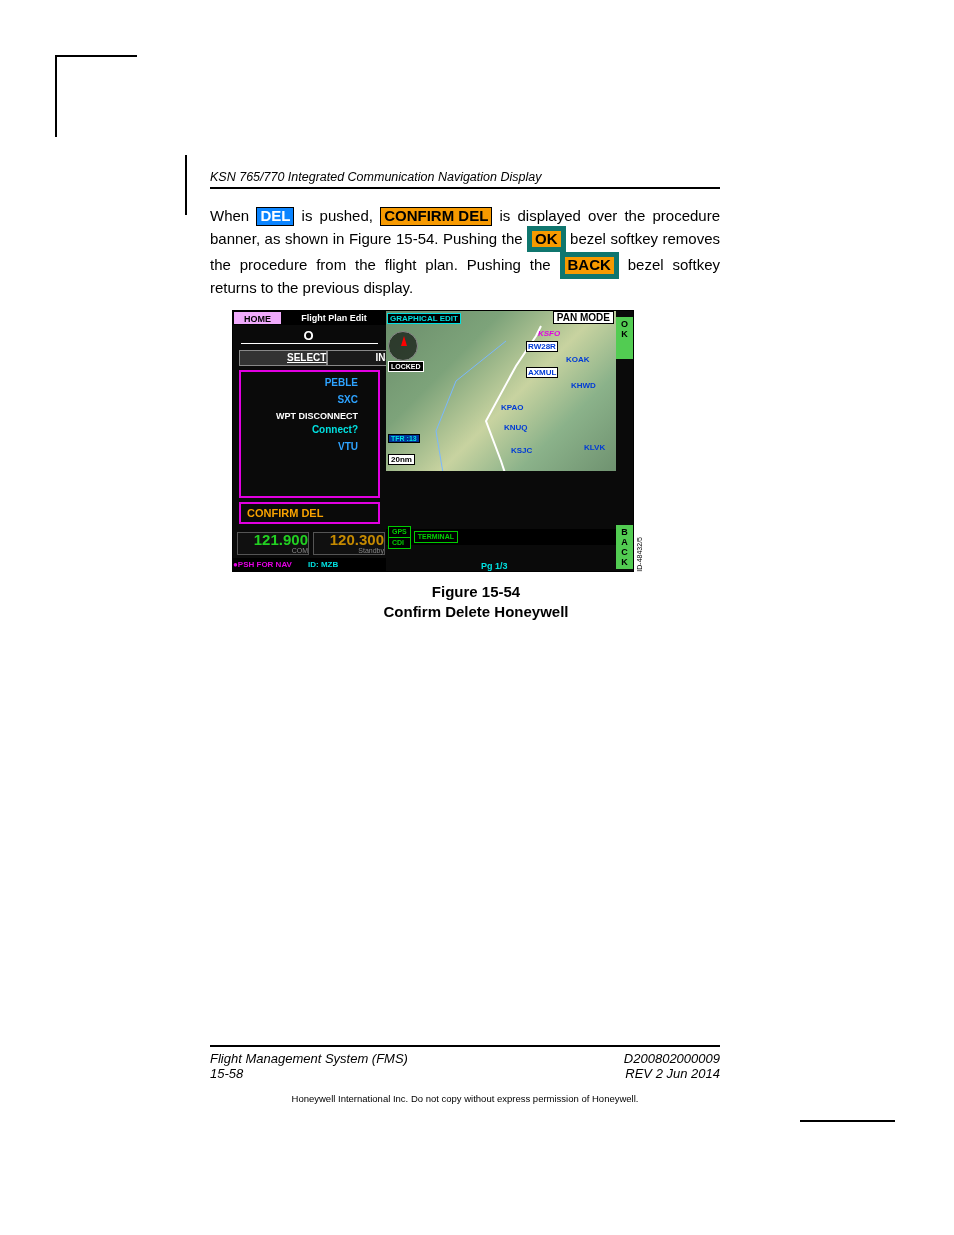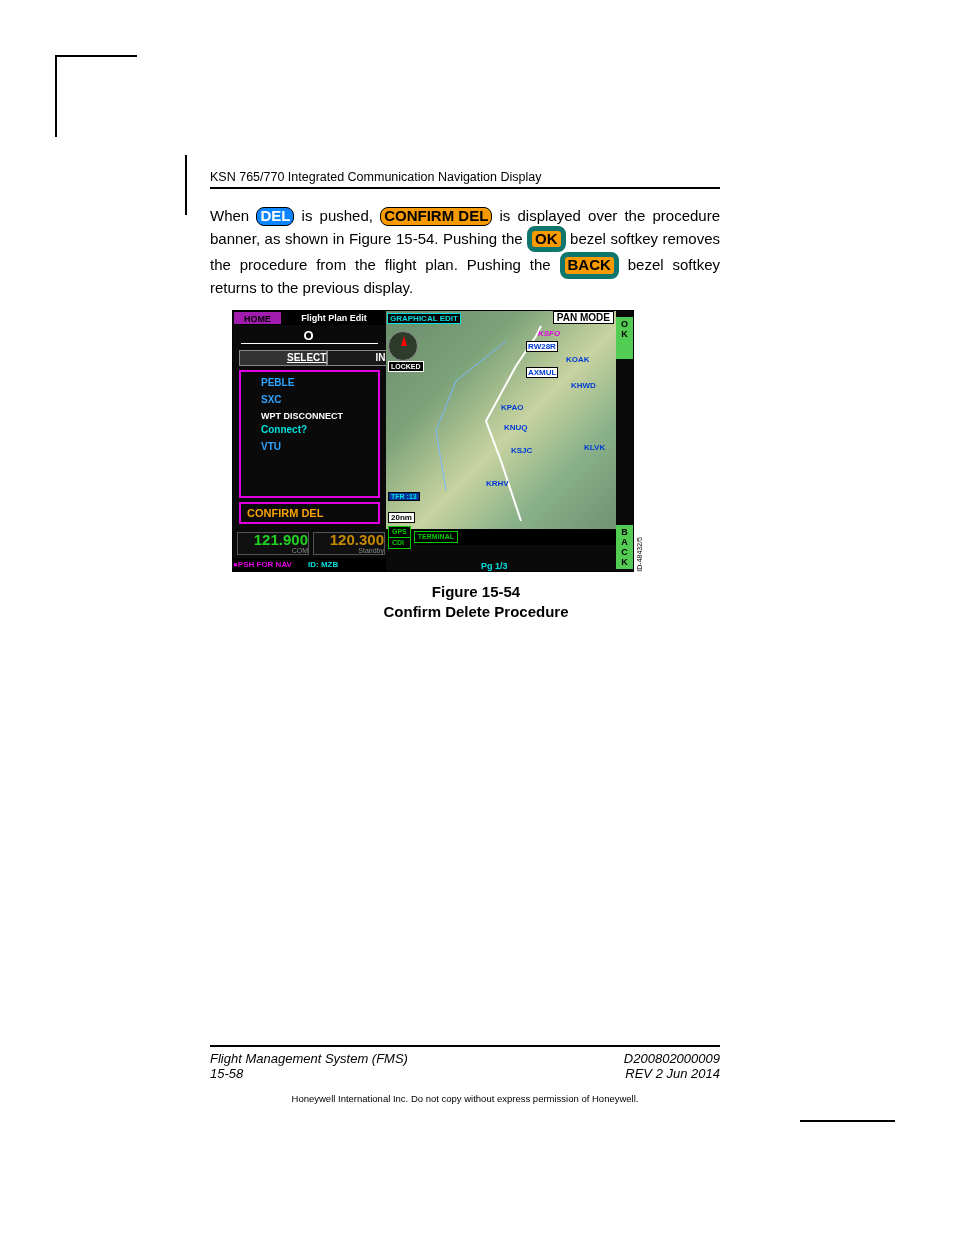--- a/index.html
+++ b/index.html
@@ -15,71 +15,71 @@
   .crop-tl { position:absolute; top:55px; left:55px; width:80px; height:80px; border-top:2px solid #000; border-left:2px solid #000;}
   .crop-br { position:absolute; top:1120px; left:800px; width:95px; height:80px; border-top:2px solid #000;}
   .crop-left { position:absolute; top:155px; left:185px; width:2px; height:60px; background:#000;}
   .page {
     position: absolute;
     left: 210px;
     top: 170px;
     width: 510px;
   }
   .running-head {
+    font-style: italic;
     font-size: 12.5px;
     border-bottom: 2px solid #000;
     padding-bottom: 3px;
     margin-bottom: 18px;
   }
   .para {
     font-size: 15px;
     line-height: 1.18;
     text-align: justify;
   }
   .hl {
     display:inline-block;
     font-weight: bold;
     padding: 0 3px;
     line-height: 1.1;
     vertical-align: baseline;
-    border-radius: 8px;
   }
   .hl-blue  { background:#0a84ff; color:#fff; border:1px solid #000;}
   .hl-orange{ background:#f79a00; color:#000; border:1px solid #000;}
   .hl-orange-b{ background:#f79a00; color:#000000; border:5px solid #0f766e;}
 
   .fig-wrap { margin: 14px 0 6px 22px; }
   .device {
     width: 400px; height: 260px;
     background:#0a0a0a;
     border:1px solid #000;
     position:relative;
     font-family: Arial, sans-serif;
   }
   .device .left {
     position:absolute; left:0; top:0; width:153px; height:260px;
   }
   .device .right {
-    position:absolute; left:153px; top:0; width:230px; height:218px;
+    position:absolute; left:153px; top:0; width:230px; height:160px;
     background: linear-gradient(135deg,#6a8c6a 0%, #7da37a 30%, #c8d3a0 55%, #8bb28a 75%, #6f9270 100%);
     overflow:hidden;
   }
   .device .rightbar { position:absolute; right:0; top:0; width:17px; height:260px; background:#0a0a0a;}
   .bezel { position:absolute; right:0; width:17px; height:42px; background:#52cc52; color:#000; font-size:9px; font-weight:bold; text-align:center; line-height:10px; padding-top:2px; box-sizing:border-box;}
   .bezel.ok { top:6px;}
   .bezel.back { top:214px; height:44px;}
   .topstrip { position:absolute; left:0; top:0; width:100%; height:14px; display:flex;}
-  .ts-home { width:49px; background:#a21caf; color:#000; font-size:9px; font-weight:bold; text-align:center; line-height:14px; border:1px solid #000; box-sizing:border-box;}
+  .ts-home { width:49px; background:#f0abfc; color:#000; font-size:9px; font-weight:bold; text-align:center; line-height:14px; border:1px solid #000; box-sizing:border-box;}
   .ts-fpe  { flex:1; background:#000; color:#fff; font-size:9px; font-weight:bold; text-align:center; line-height:14px;}
   .route   { color:#fff; font-weight:bold; font-size:13px; letter-spacing:2px; text-align:center; border-bottom:1px solid #fff; margin:2px 8px 4px;}
   .seg-ins { margin:6px 6px 4px; display:flex; }
   .seg-ins > div { flex:1; background:#1a1a1a; border:1px solid #888; color:#fff; font-size:10px; font-weight:bold; text-align:center; line-height:14px;padding-left:47px;}
   .seg-ins .sel { background:#333; color:#fff; text-decoration: underline;}
   .fp-list { margin:4px 6px 0; border:2px solid #e200e2; padding:2px 4px; height:120px;}
-  .fp-item { color:#2ea3ff; font-size:10px; font-weight:bold; padding:3px 16px;}
+  .fp-item { color:#2ea3ff; font-size:10px; font-weight:bold; padding:3px 16px;text-align:right;}
   .fp-item.small { font-size:9px; color:#fff; font-weight:bold;}
   .fp-item.cyan { color:#00e0e0;}
   .confirm { margin:4px 6px 0; border:2px solid #e200e2; background:#0a0a0a; color:#f7a200; font-size:11px; font-weight:bold; text-align:left; padding:3px 6px;}
   .freq-row { position:absolute; left:4px; bottom:16px; display:flex; gap:4px;}
   .freq { width:70px; border:1px solid #555; background:#101010; text-align:right;}
   .freq .val { color:#22d022; font-size:15px; font-weight:bold; line-height:14px;}
   .freq.stby .val { color:#c58a00;}
   .freq .lbl { color:#888; font-size:7px;}
   .bottom { position:absolute; left:0; bottom:0; width:100%; height:13px; background:#000; color:#e200e2; font-size:8px; font-weight:bold; box-sizing:border-box; line-height:13px;}
   .bottom .id { position:absolute; left:75px; color:#00e0e0;}
@@ -209,21 +209,21 @@
 A
 C
 K</span></div>
       </div>
 
       <div class="idlabel">ID-48432/5</div>
     </div>
 
     <div class="caption">
       <div>Figure 15-54</div>
-      <div>Confirm Delete Procedure</div>
+      <div>Confirm Delete Honeywell</div>
     </div>
   </div>
 </div>
 
 <div class="footer-area">
   <div class="foot-rule"></div>
   <div class="foot-row">
     <span>Flight Management System (FMS)</span>
     <span>D200802000009</span>
   </div>

